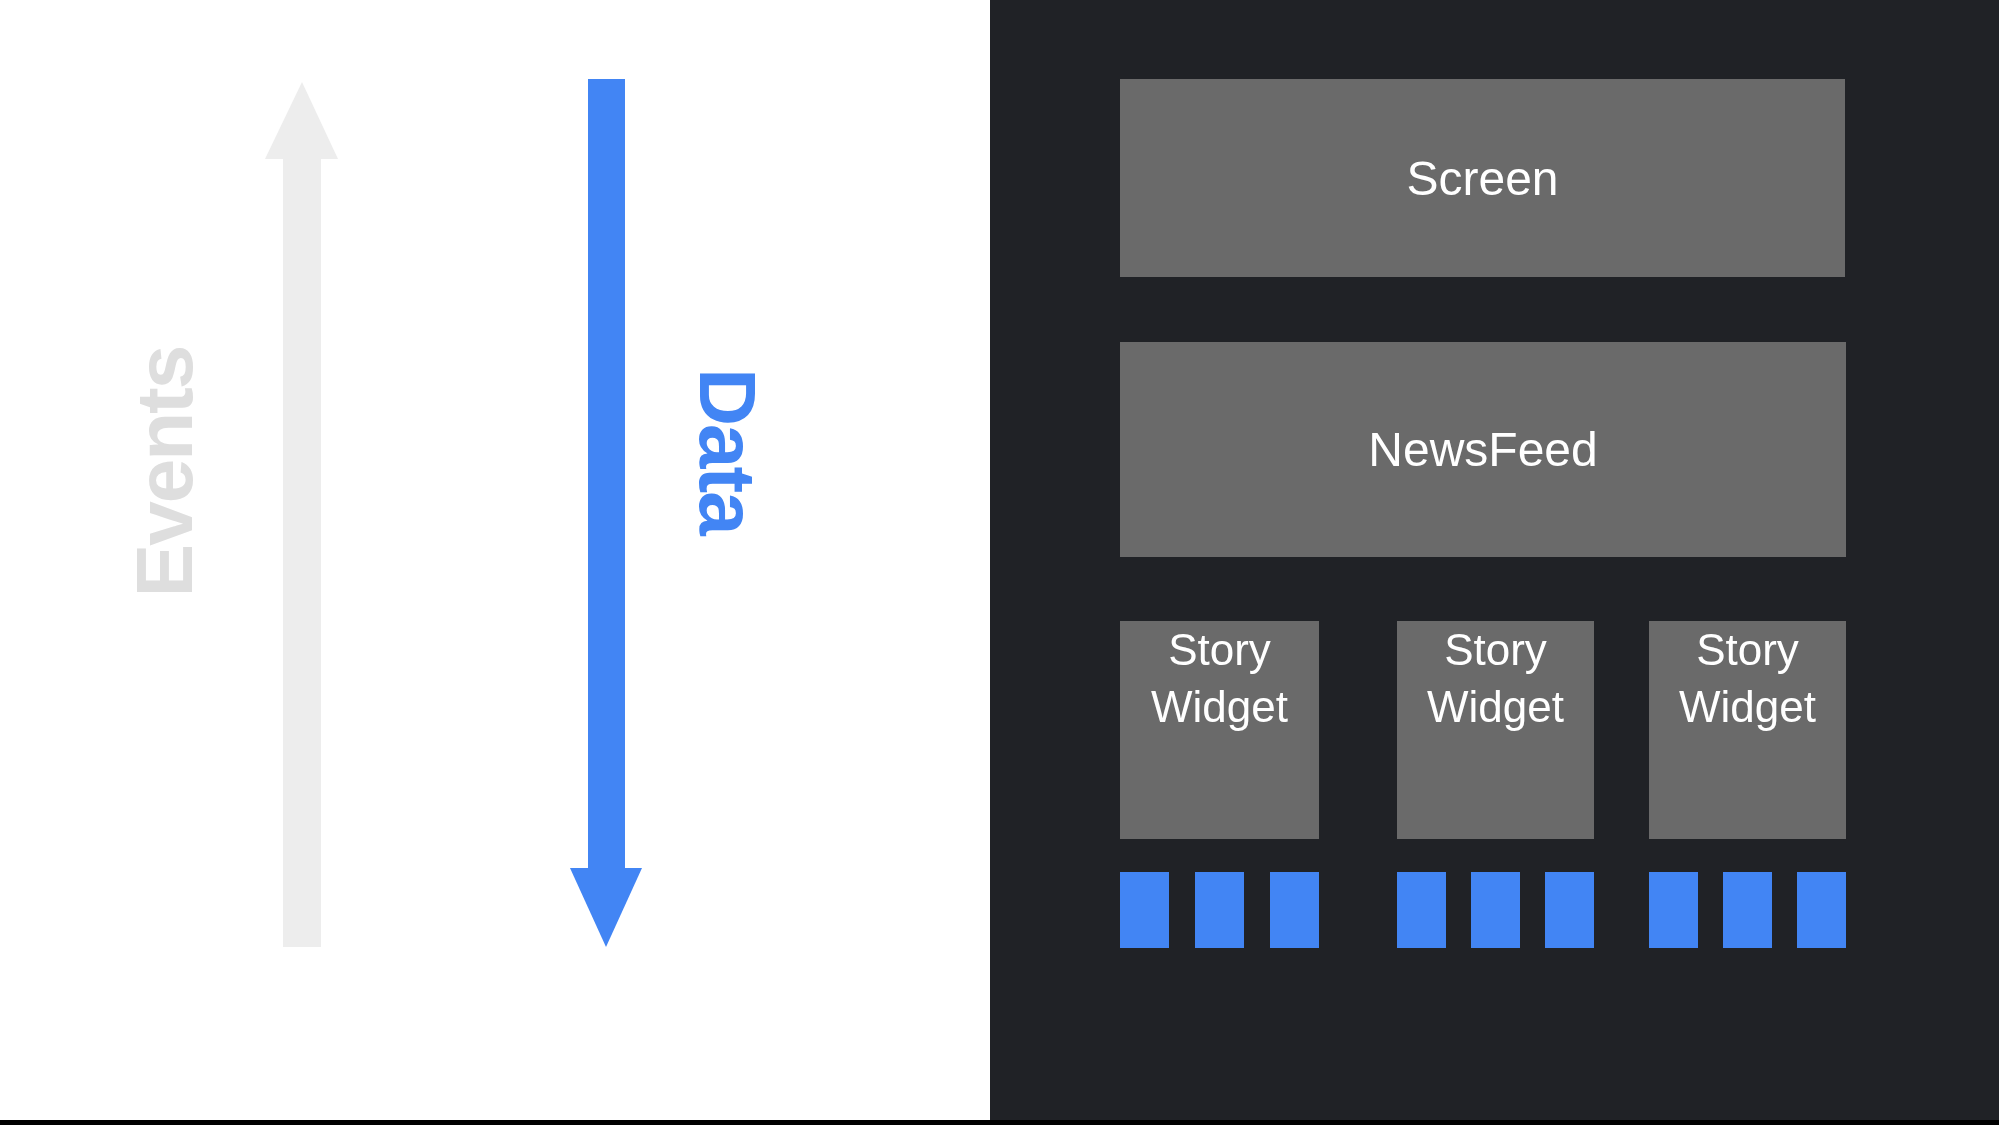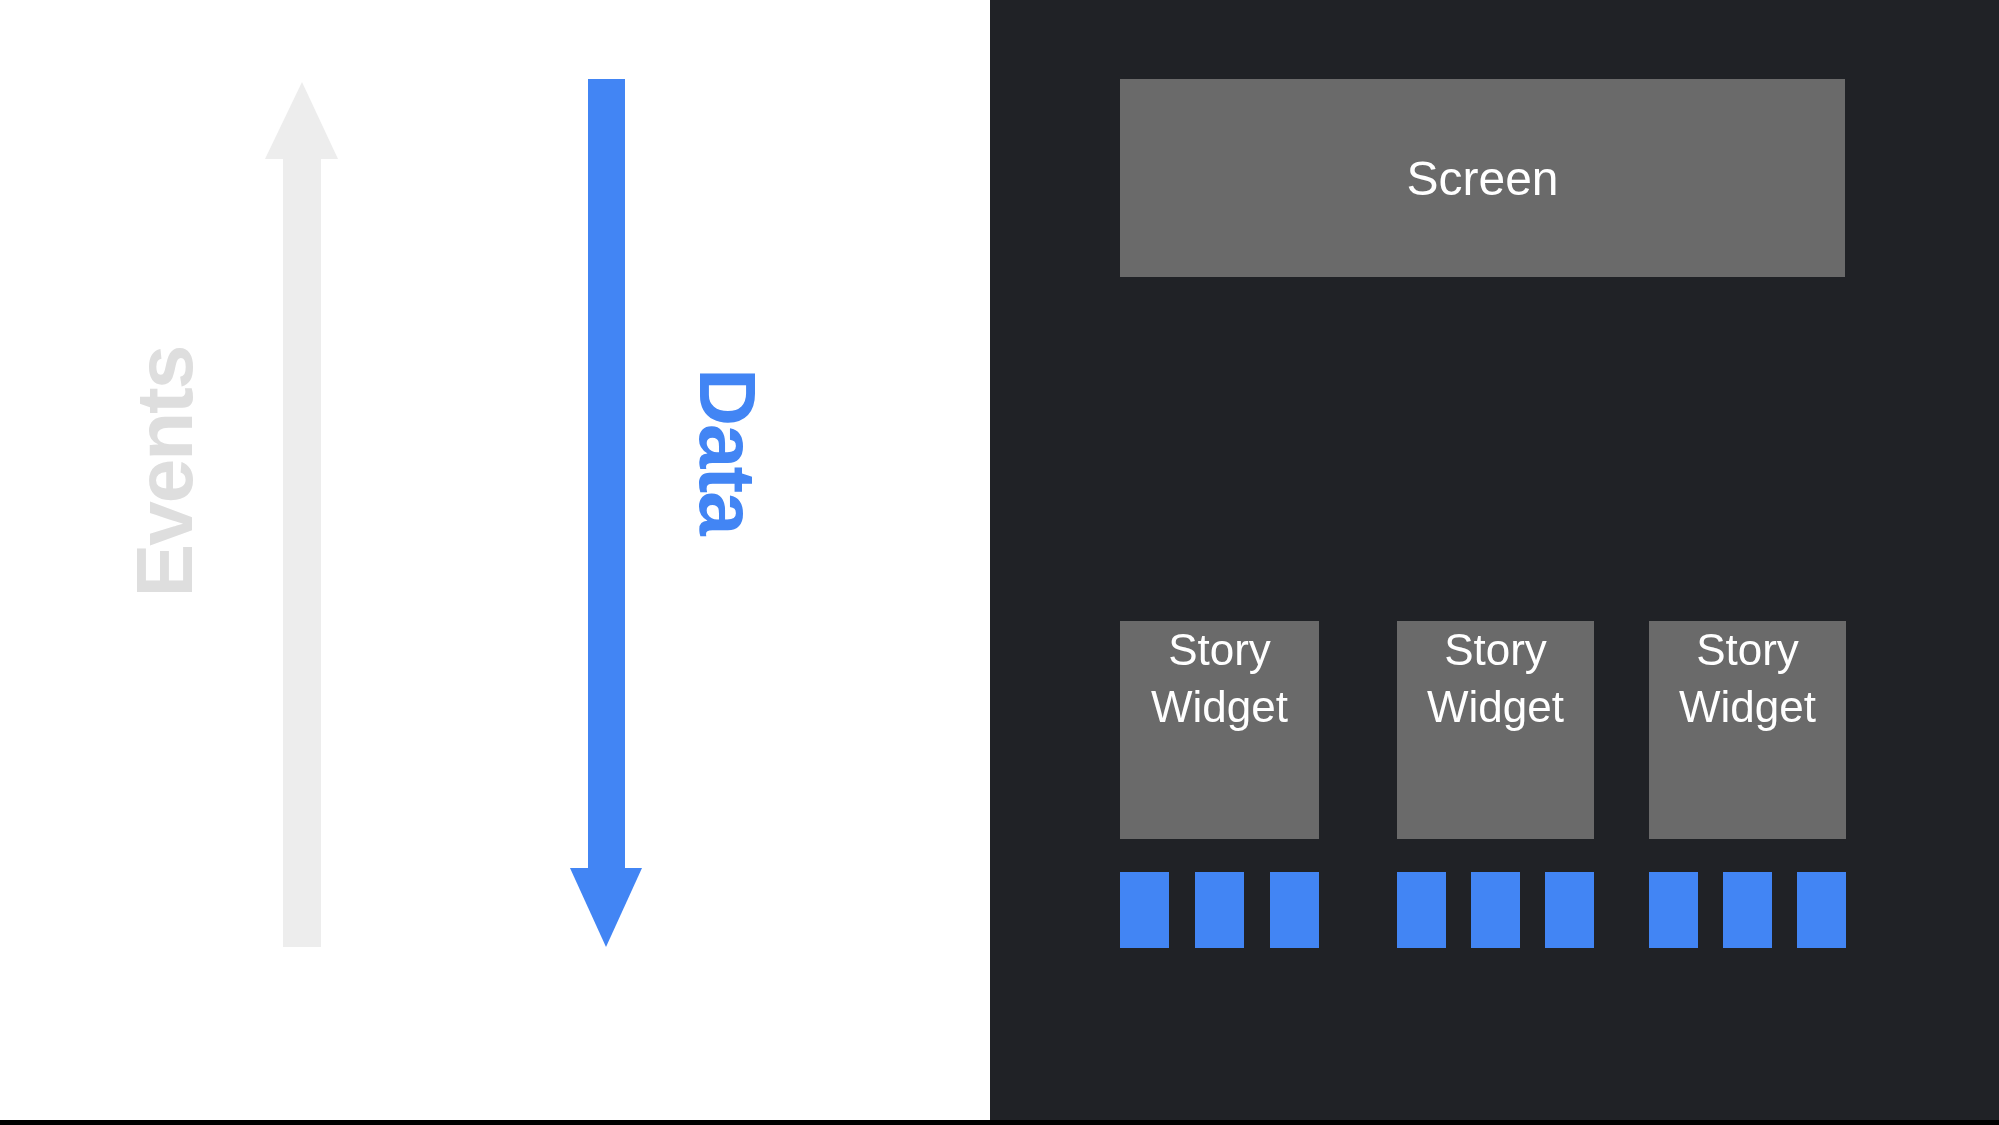--- a/index.html
+++ b/index.html
@@ -126,20 +126,23 @@
     </div>
     <div class="vertical-label data-label">Data</div>
   </div>
 
   <div class="right-panel"></div>
 
   <div class="tree-box screen-box">
     <span>Screen</span>
   </div>
 
+  <div class="tree-box newsfeed-box">
+    <span>NewsFeed</span>
+  </div>
 
   <div class="story-col c1">
     <div class="story-box">
       <span>Story Widget</span>
     </div>
     <div class="dots-row">
       <div class="story-dot"></div>
       <div class="story-dot"></div>
       <div class="story-dot"></div>
     </div>

